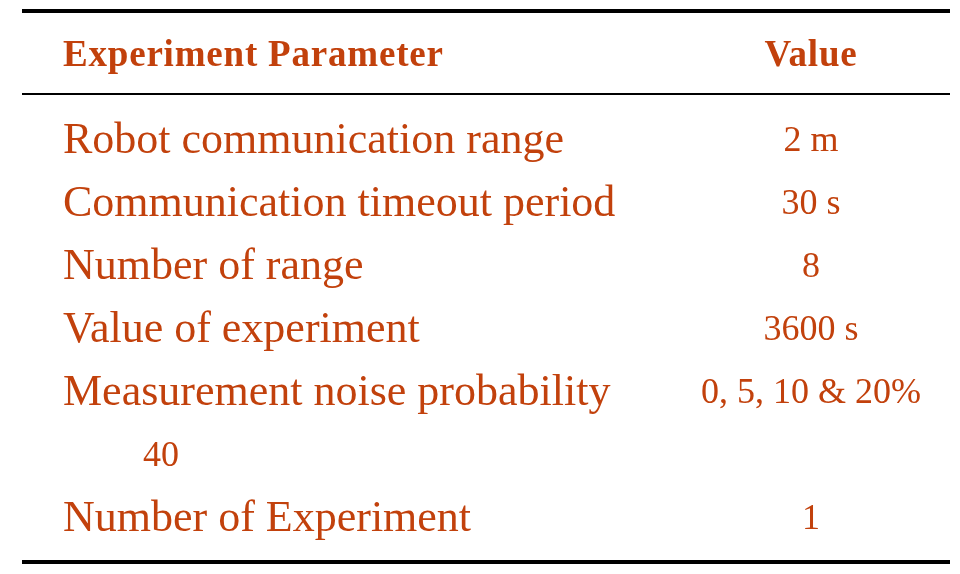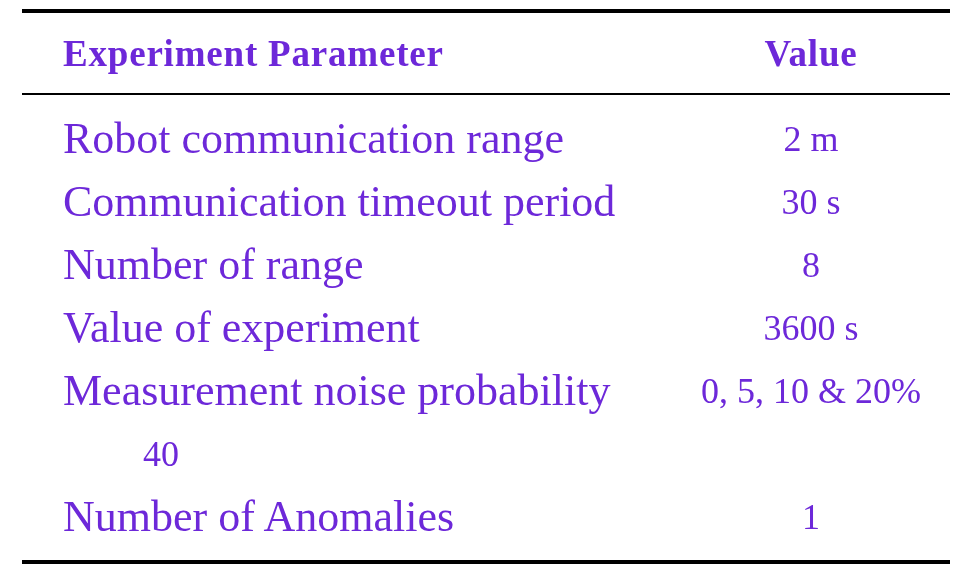--- a/index.html
+++ b/index.html
@@ -6,21 +6,21 @@
     margin: 0;
     padding: 0;
     background: #ffffff;
   }
   .page {
     position: relative;
     width: 960px;
     height: 574px;
     background: #ffffff;
     font-family: "Liberation Serif", serif;
-    color: #6d28d9;
+    color: #c2410c;
     overflow: hidden;
   }
   .params-table {
     position: absolute;
     left: 22px;
     top: 9px;
     width: 928px;
     border-top: 4px solid #000000;
     border-bottom: 4px solid #000000;
   }
@@ -98,19 +98,19 @@
       <div class="table-row">
         <div class="cell-param">Measurement noise probability</div>
         <div class="cell-value">0, 5, 10 &amp; 20%</div>
       </div>
 
       <div class="table-row">
         <div class="cell-value">40</div>
       </div>
 
       <div class="table-row">
-        <div class="cell-param">Number of Anomalies</div>
+        <div class="cell-param">Number of Experiment</div>
         <div class="cell-value">1</div>
       </div>
 
     </div>
   </div>
 </div>
 
 </body></html>

